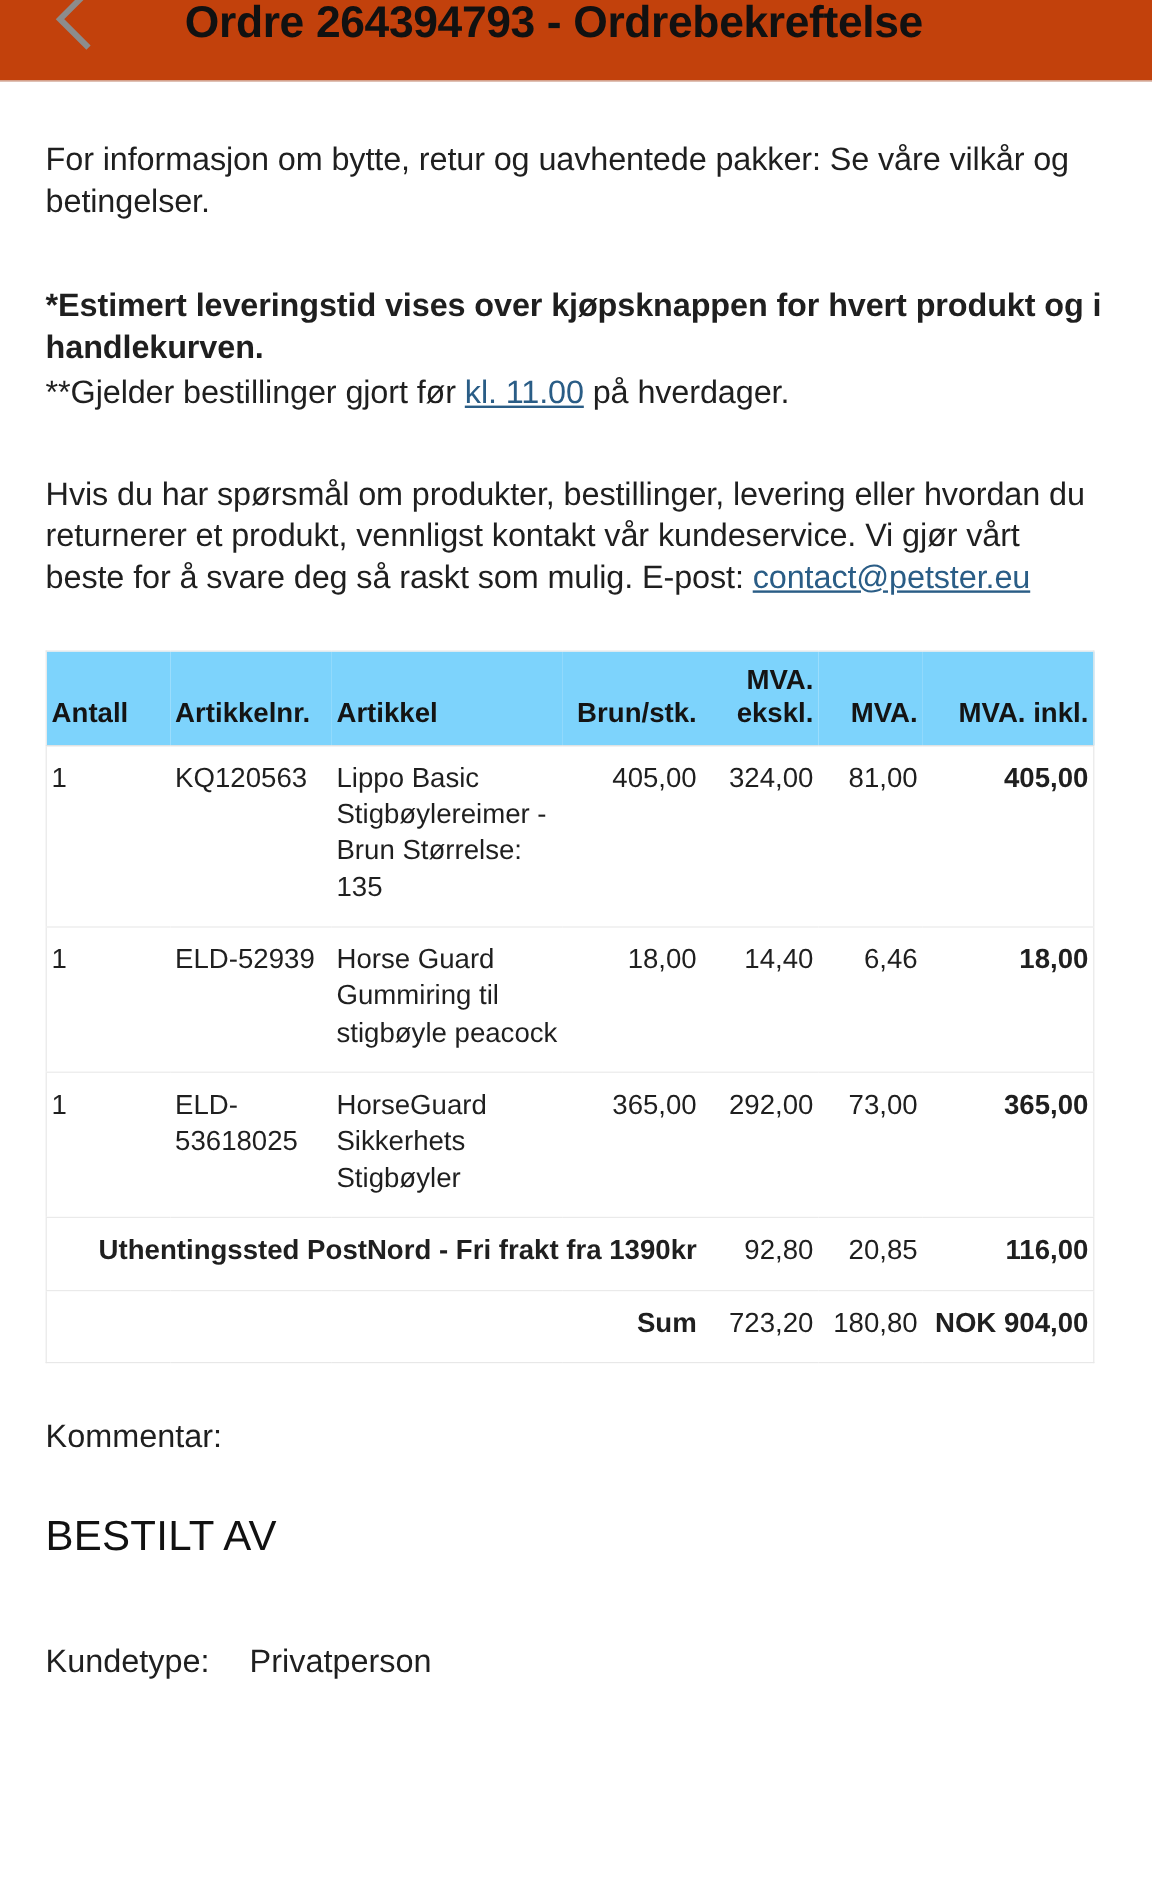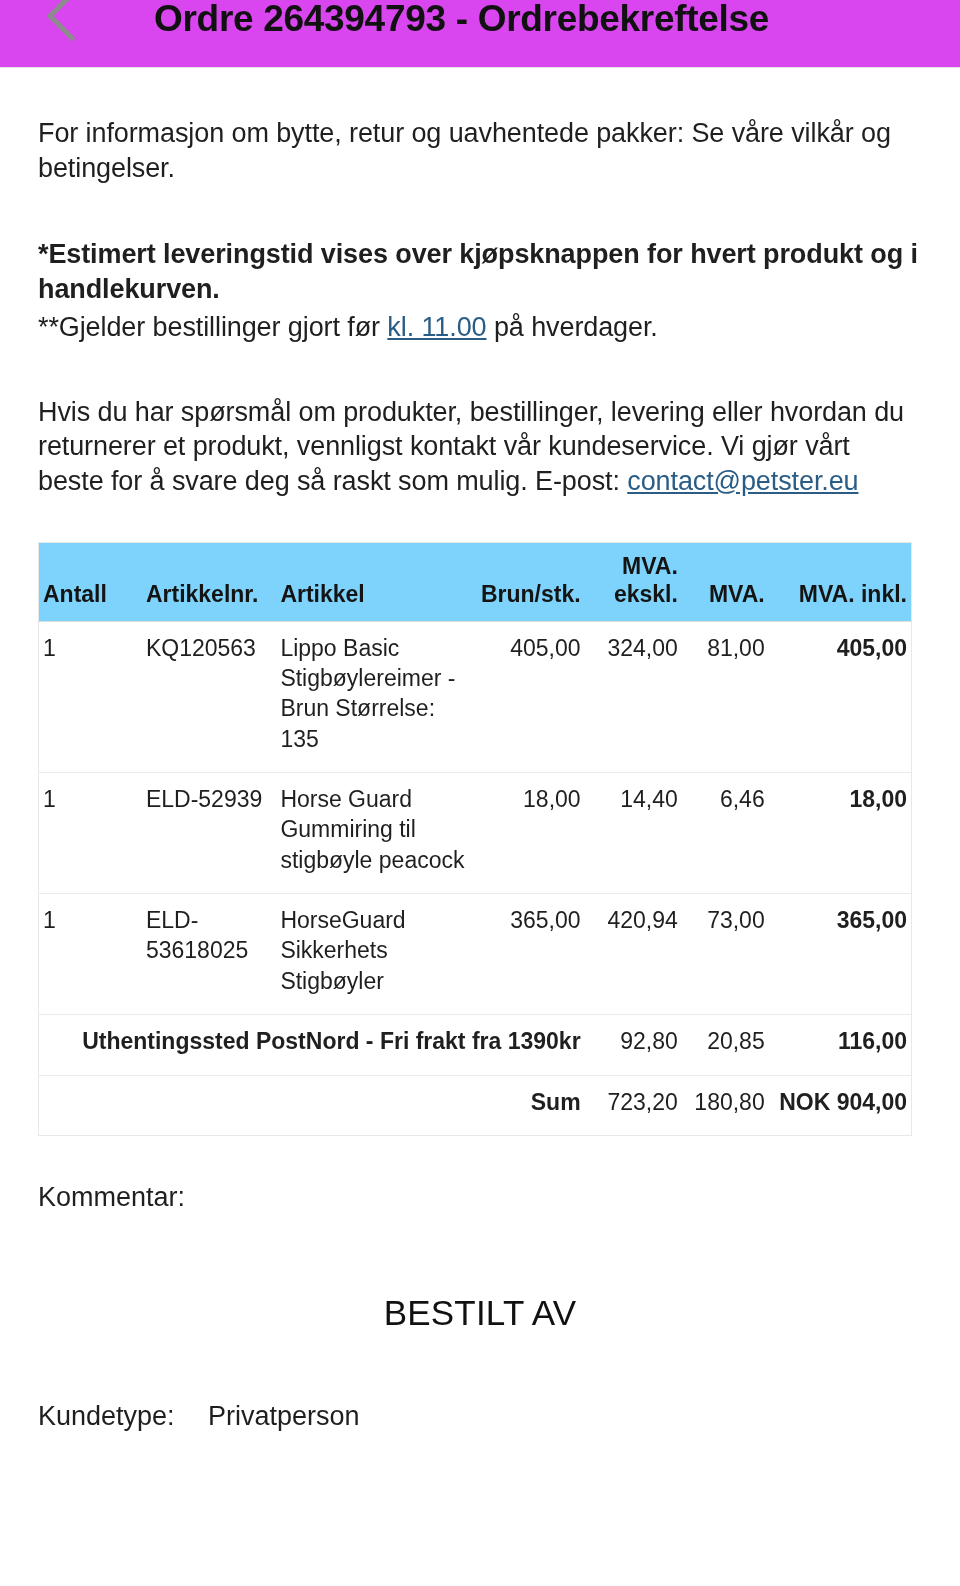--- a/index.html
+++ b/index.html
@@ -8,21 +8,21 @@
     background:#ffffff;
     font-family:"Liberation Sans", sans-serif;
     color:#1a1a1a;
     overflow:hidden;
   }
   
   .topbar{
     position:relative;
     height:68px;
     border-bottom:1px solid #e3e3e3;
-    background:#d946ef;
+    background:#c2410c;
   }
   .back-btn{
     position:absolute;
     left:30px; top:-16px;
     width:64px; height:64px;
     display:flex; align-items:center; justify-content:center;
     cursor:pointer;
   }
   .back-btn svg{ display:block; }
   .page-title{
@@ -96,24 +96,23 @@
   tr.sumrow td{ vertical-align:middle; padding-top:16px; padding-bottom:20px; }
   td.sumlabel{ font-weight:bold; text-align:right; }
   td.sumtotal{ font-weight:bold; text-align:right; padding-right:8px; white-space:nowrap; }
 
   
   .kommentar{
     margin-top:46px; padding:0 38px;
     font-size:27px; color:#1f1f1f;
   }
   .bestilt{
-    margin-top:80px; padding:0 38px;
+    margin-top:48px; padding:0 38px;
     font-size:35px; color:#111111;
     letter-spacing:0.2px;
-    text-align:center;
   }
   .kundetype-row{
     margin-top:68px; padding:0 38px;
     font-size:27px; color:#1f1f1f;
     display:flex;
   }
   .kundetype-row .lbl{ width:170px; }
 </style>
 </head>
 <body>
@@ -172,21 +171,21 @@
         <td class="t-num">14,40</td>
         <td class="t-num">6,46</td>
         <td class="t-total">18,00</td>
       </tr>
 
       <tr>
         <td class="t-antall">1</td>
         <td class="t-artnr">ELD-53618025</td>
         <td class="t-art">HorseGuard Sikkerhets Stigbøyler</td>
         <td class="t-num">365,00</td>
-        <td class="t-num">420,94</td>
+        <td class="t-num">292,00</td>
         <td class="t-num">73,00</td>
         <td class="t-total">365,00</td>
       </tr>
 
       <tr class="shiprow">
         <td class="shiplabel" colspan="4">Uthentingssted PostNord - Fri frakt fra 1390kr</td>
         <td class="t-num">92,80</td>
         <td class="t-num">20,85</td>
         <td class="t-total">116,00</td>
       </tr>

